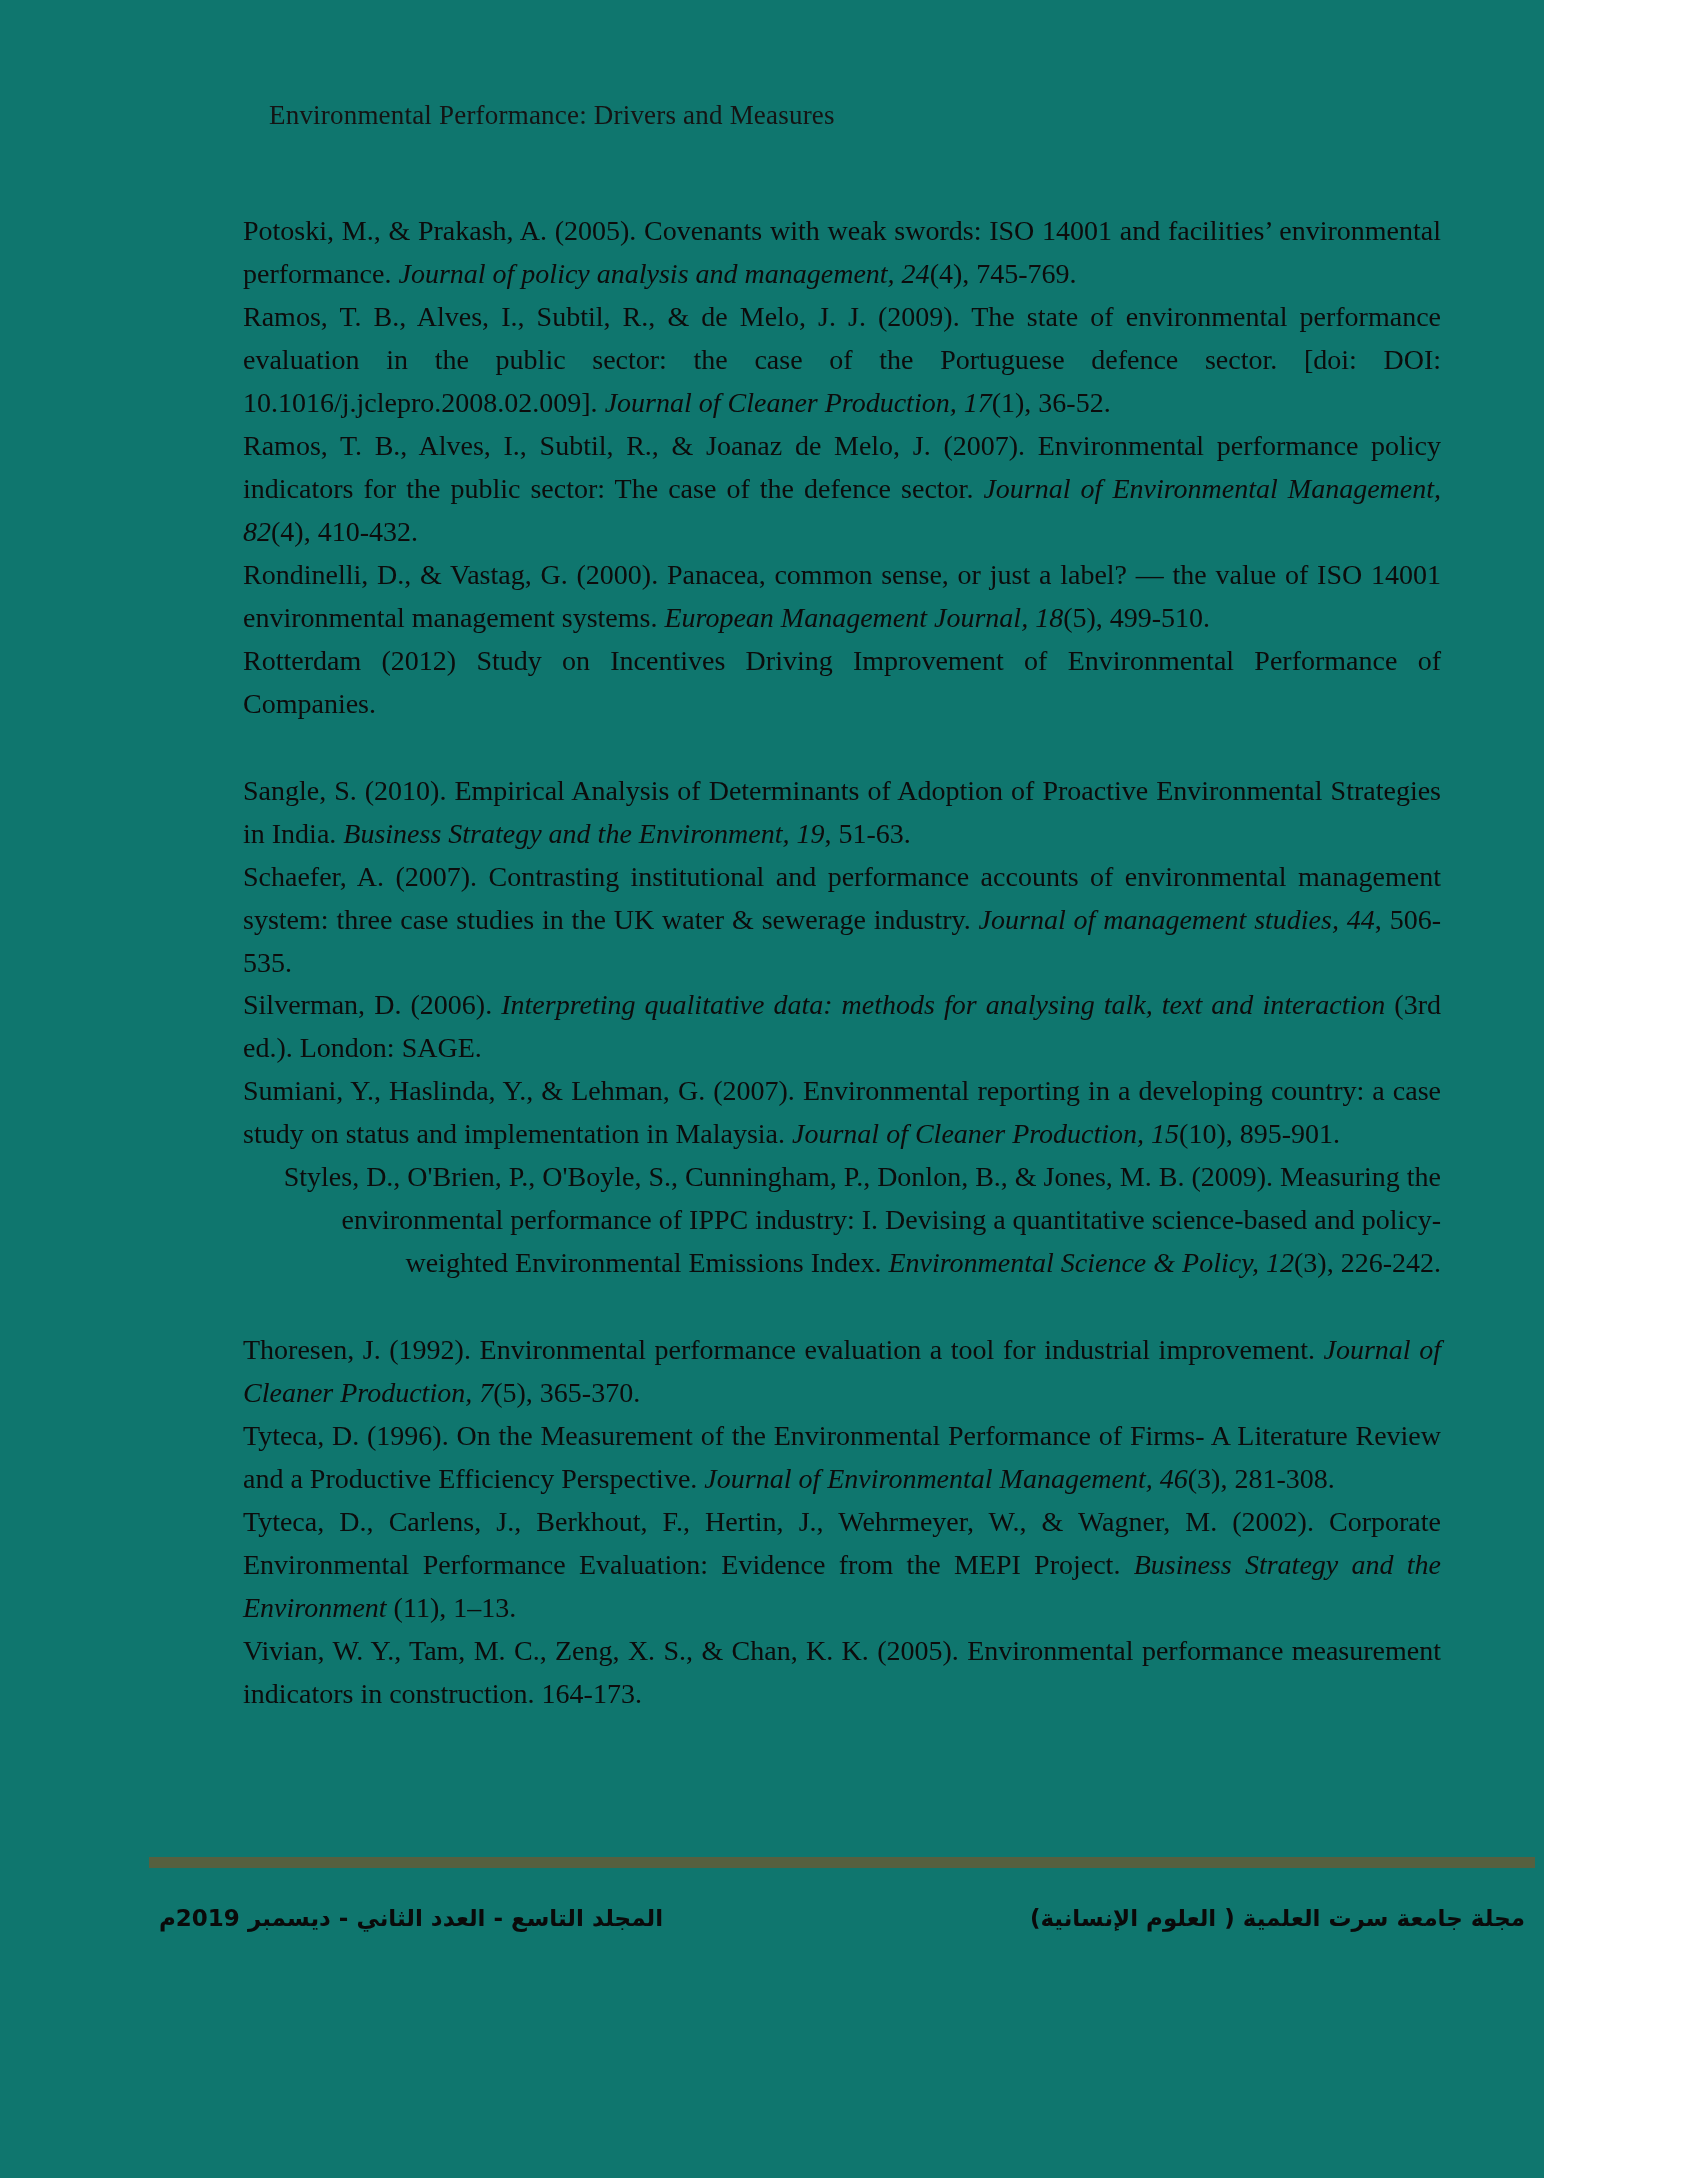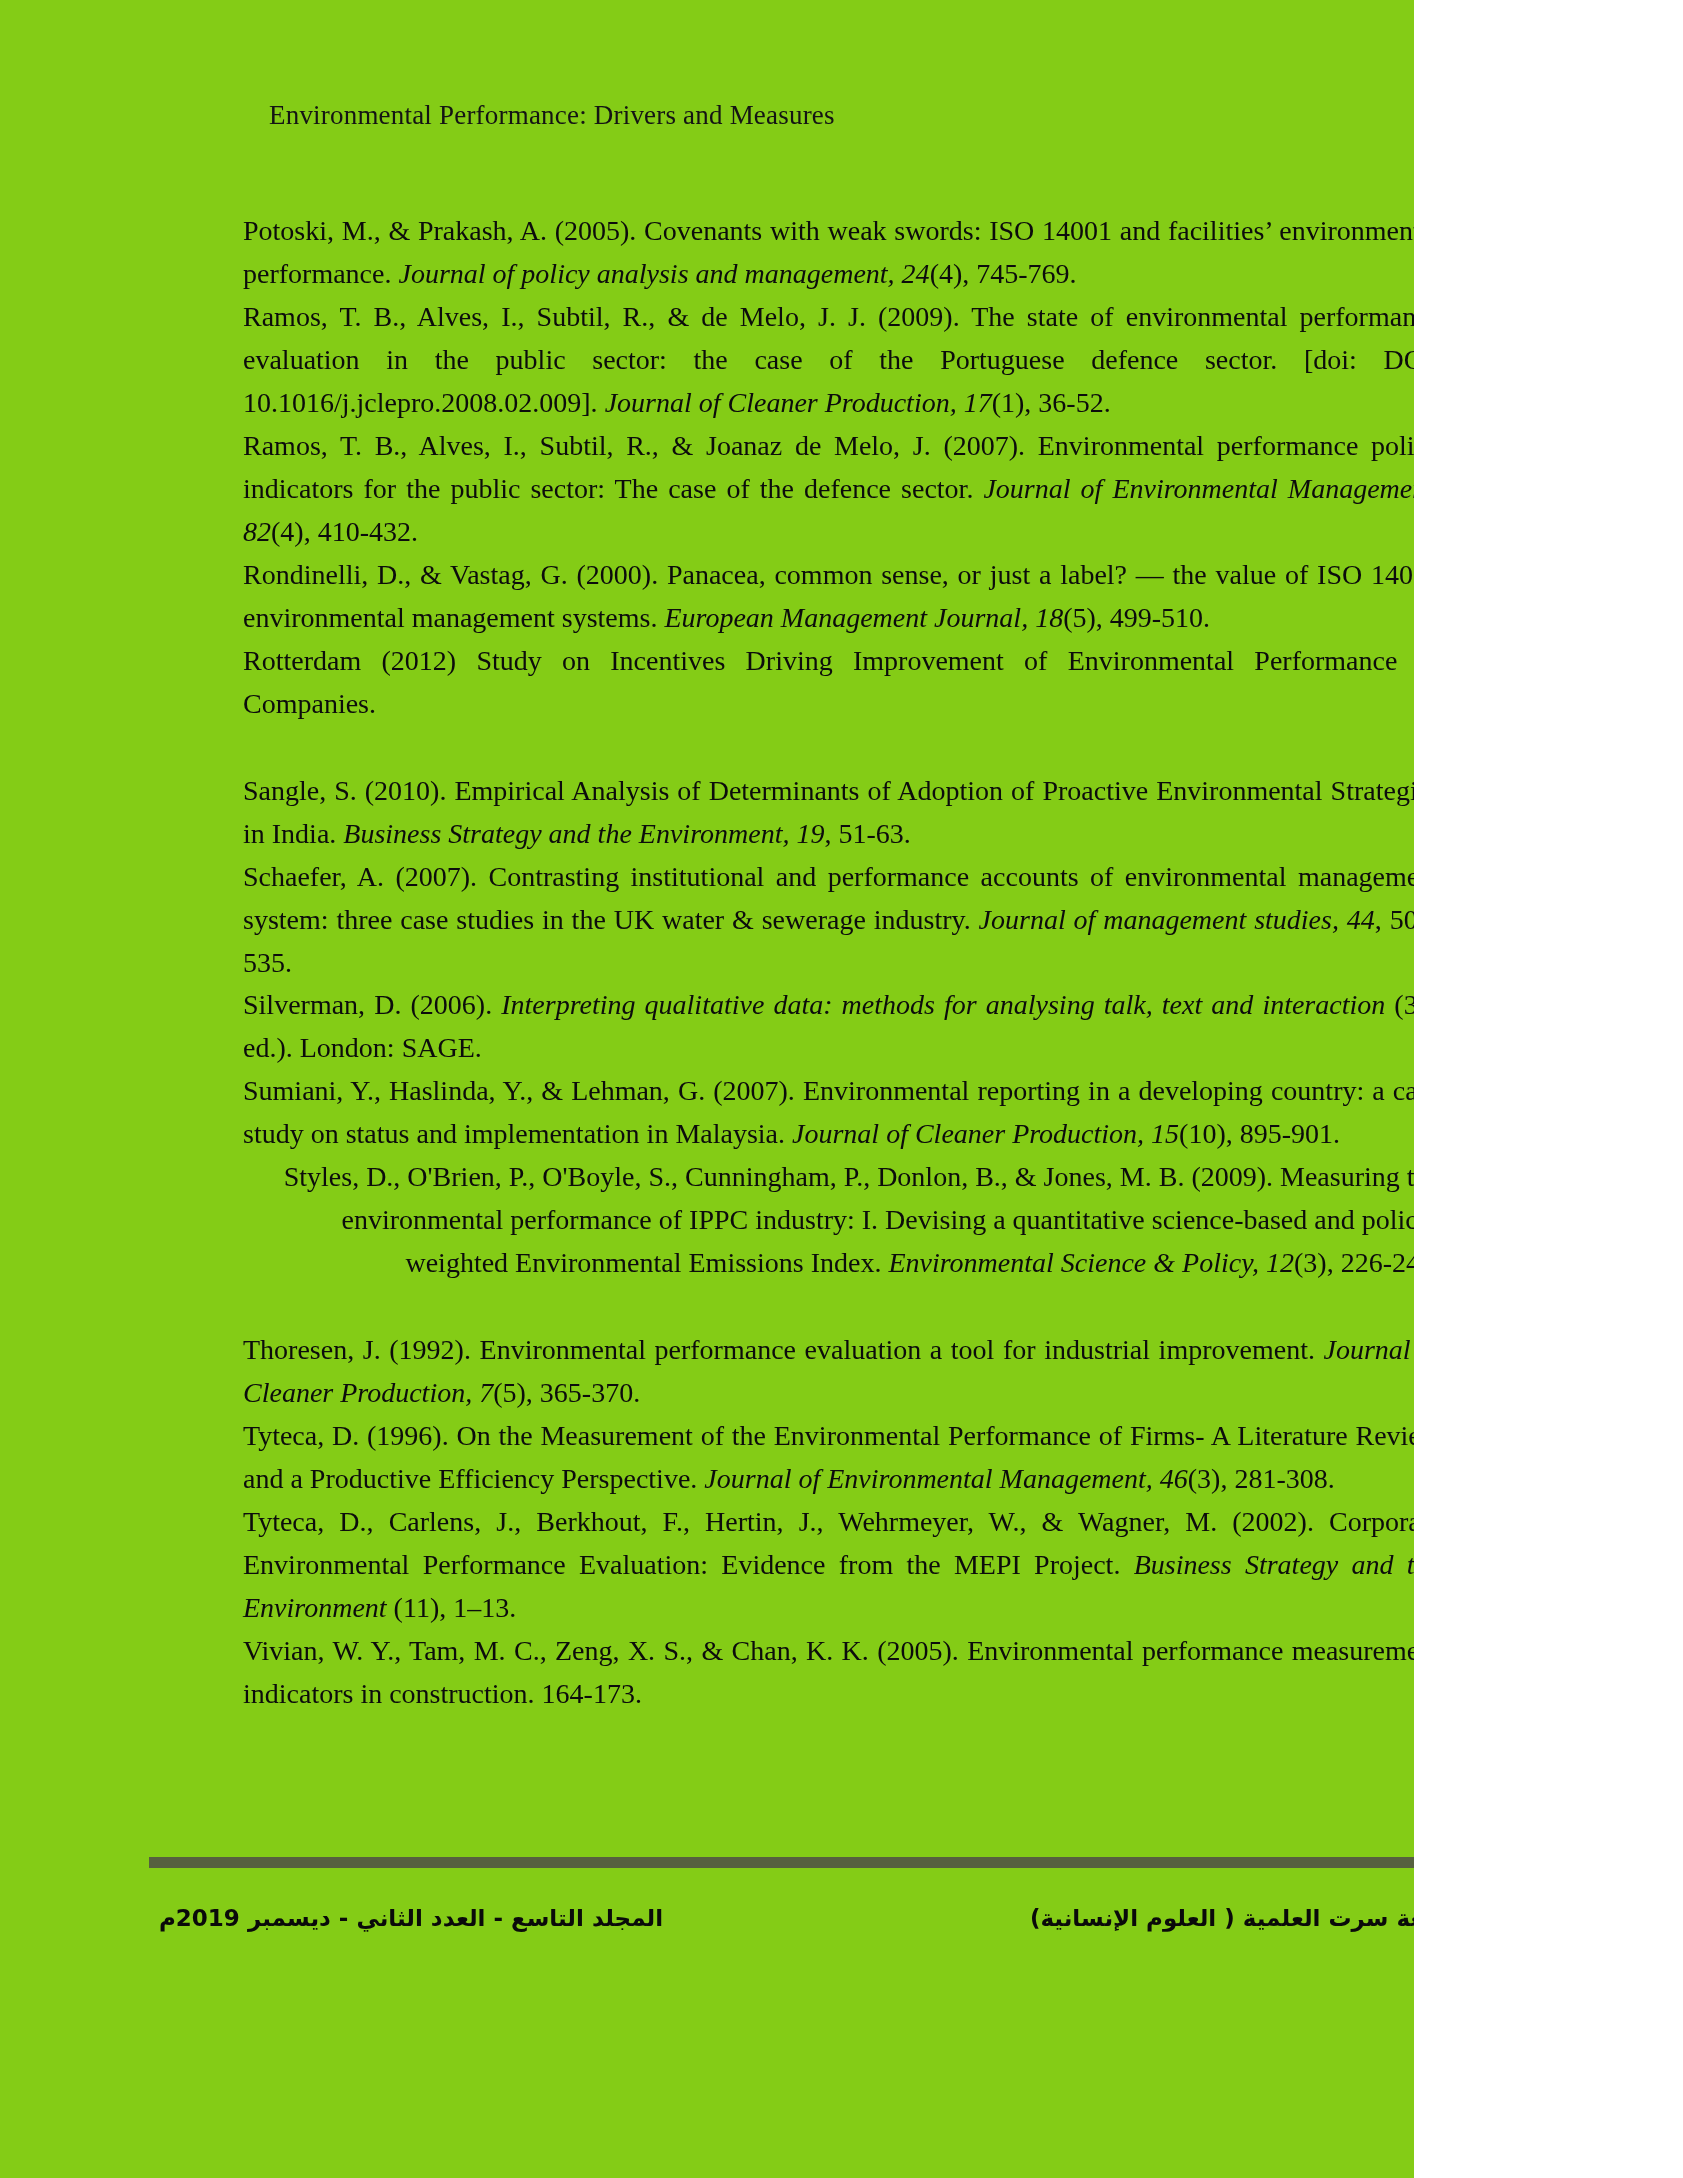--- a/index.html
+++ b/index.html
@@ -2,23 +2,23 @@
 <html><head>
 <meta charset="utf-8">
 <style>
   html, body {
     margin: 0;
     padding: 0;
     background: #ffffff;
   }
   .page {
     position: relative;
-    width: 1414px;
+    width: 1544px;
     height: 2178px;
-    background: #84cc16;
+    background: #0f766e;
     font-family: "Liberation Serif", "DejaVu Serif", serif;
     color: #000000;
     overflow: hidden;
     box-sizing: border-box;
   }
 
   
   .running-header {
     position: absolute;
     left: 269px;

